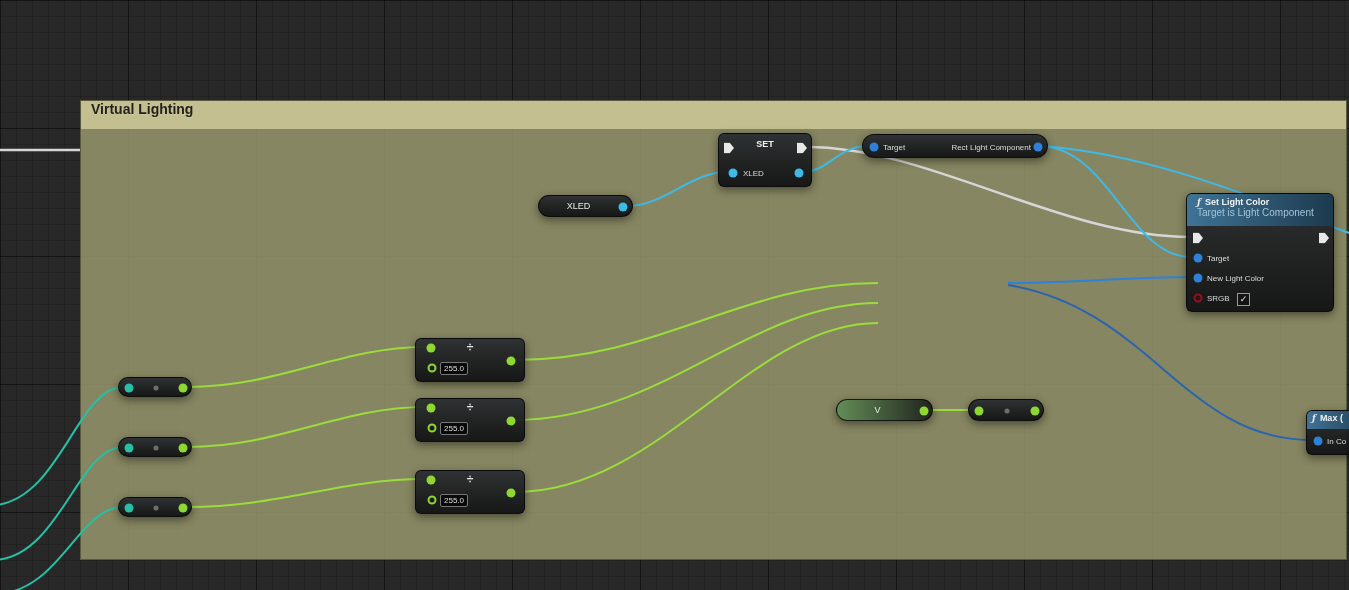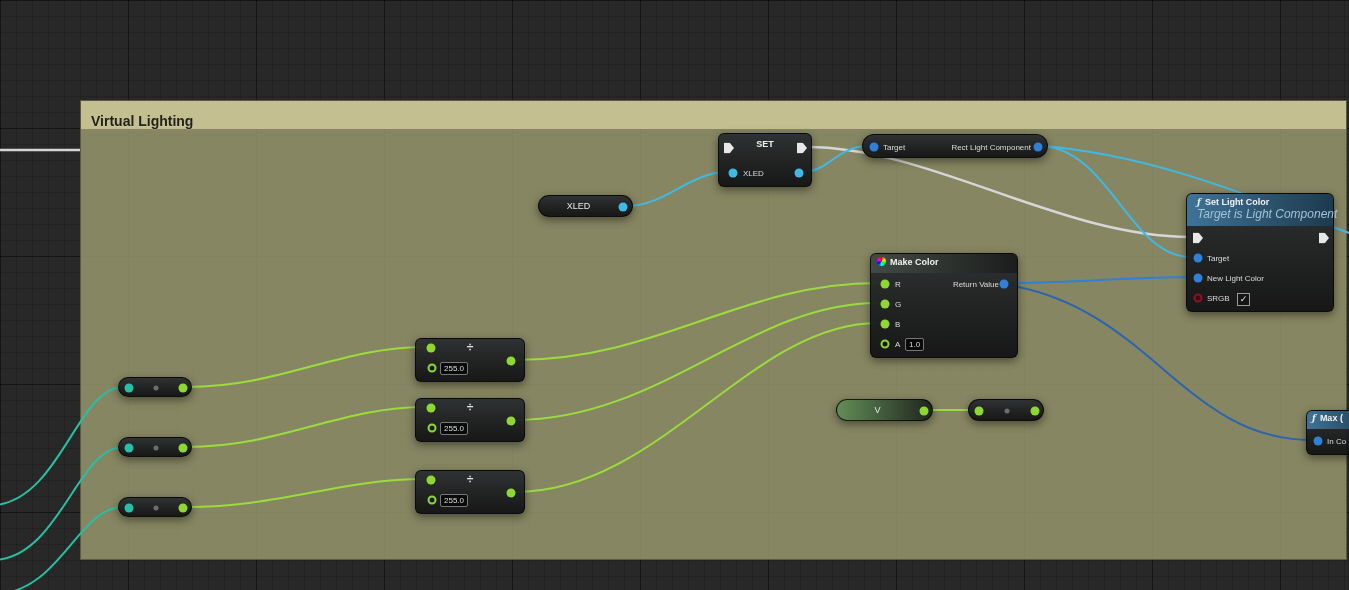--- a/index.html
+++ b/index.html
@@ -13,42 +13,42 @@
       linear-gradient(rgba(0,0,0,0.16) 1px, transparent 1px),
       linear-gradient(90deg, rgba(0,0,0,0.16) 1px, transparent 1px);
     background-size:128px 128px,128px 128px,16px 16px,16px 16px;
   }
   #canvas{position:relative;width:1349px;height:590px;overflow:hidden;}
 
   
   .comment{position:absolute;left:80px;top:100px;width:1265px;height:458px;
     background:rgba(152,152,110,0.84);border:1px solid rgba(55,55,35,0.55);z-index:1;}
   .comment-header{position:absolute;left:0;top:0;right:0;height:28px;
-    background:rgba(198,194,146,0.96);display:flex;align-items:flex-end;padding-left:10px;box-sizing:border-box;}
+    background:rgba(198,194,146,0.96);display:flex;align-items:flex-start;padding-left:10px;box-sizing:border-box;}
   .comment-title{font-size:14px;font-weight:bold;color:#22221a;text-shadow:0 1px 0 rgba(255,255,255,0.15);}
 
   
   #wires{position:absolute;left:0;top:0;z-index:2;}
   #wires path{fill:none;}
 
   
   .node{position:absolute;z-index:3;box-sizing:border-box;
     background:linear-gradient(180deg, rgba(42,45,48,0.95), rgba(16,17,18,0.95));
     border:1px solid rgba(5,5,5,0.8);border-radius:6px;
     box-shadow:0 3px 8px rgba(0,0,0,0.45);color:#e6e6e6;font-size:8px;}
   .pill{border-radius:11px;}
   .node-label{position:absolute;color:#dcdcdc;font-size:8px;white-space:nowrap;}
   .node-title-center{position:absolute;top:5px;left:0;right:0;text-align:center;font-size:9px;font-weight:bold;color:#efefef;}
   .pill-label{position:absolute;left:0;right:14px;top:0;bottom:0;display:flex;align-items:center;justify-content:center;font-size:9px;color:#e8e8e8;}
 
   .hdr{position:absolute;left:0;top:0;right:0;border-radius:5px 5px 0 0;padding:3px 6px;box-sizing:border-box;}
   .hdr-blue{background:linear-gradient(90deg,#3f7396,#1d3a4e);}
   .hdr-dark{background:linear-gradient(90deg,#434a44,#1b1d1c);}
   .hdr-title{font-size:9px;font-weight:bold;color:#f2f2f2;white-space:nowrap;}
-  .hdr-sub{font-size:12px;font-style:italic;color:#a3c3d8;white-space:nowrap;}
+  .hdr-sub{font-size:10px;color:#a3c3d8;white-space:nowrap;}
   .fn-glyph{font-family:"DejaVu Serif",serif;font-style:italic;font-weight:bold;margin-right:4px;color:#eaeaea;}
 
   
   .pin{position:absolute;width:9px;height:9px;border-radius:50%;transform:translate(-50%,-50%);box-sizing:border-box;}
   .pin.sm{width:5px;height:5px;}
   .p-green{background:#8fd832;}
   .p-green-h{background:transparent;border:2px solid #8fd832;}
   .p-cyan{background:#3fb9e6;}
   .p-blue{background:#2f80d8;}
   .p-teal{background:#27bfa5;}
@@ -127,36 +127,20 @@
     <div class="exec" style="left:137px;top:44px;"></div>
     <div class="pin p-blue" style="left:11px;top:64px;"></div>
     <span class="node-label" style="left:20px;top:60px;">Target</span>
     <div class="pin p-blue" style="left:11px;top:84px;"></div>
     <span class="node-label" style="left:20px;top:80px;">New Light Color</span>
     <div class="pin p-red-h" style="left:11px;top:104px;"></div>
     <span class="node-label" style="left:20px;top:100px;">SRGB</span>
     <div class="checkbox" style="left:50px;top:99px;">✓</div>
   </div>
 
-  <div class="node" style="left:870px;top:253px;width:148px;height:105px;">
-    <div class="hdr hdr-dark" style="height:19px;">
-      <div class="hdr-title"><span class="colorwheel"></span><span>Make Color</span></div>
-    </div>
-    <div class="pin p-green" style="left:14px;top:30px;"></div>
-    <span class="node-label" style="left:24px;top:26px;">R</span>
-    <div class="pin p-green" style="left:14px;top:50px;"></div>
-    <span class="node-label" style="left:24px;top:46px;">G</span>
-    <div class="pin p-green" style="left:14px;top:70px;"></div>
-    <span class="node-label" style="left:24px;top:66px;">B</span>
-    <div class="pin p-green-h" style="left:14px;top:90px;"></div>
-    <span class="node-label" style="left:24px;top:86px;">A</span>
-    <div class="valbox" style="left:34px;top:84px;">1.0</div>
-    <span class="node-label" style="right:18px;top:26px;">Return Value</span>
-    <div class="pin p-blue" style="left:133px;top:30px;"></div>
-  </div>
 
   <div class="node" style="left:415px;top:338px;width:110px;height:44px;">
     <div class="divsym">÷</div>
     <div class="pin p-green" style="left:15px;top:9px;"></div>
     <div class="pin p-green-h" style="left:16px;top:29px;"></div>
     <div class="valbox" style="left:24px;top:23px;">255.0</div>
     <div class="pin p-green" style="left:95px;top:22px;"></div>
   </div>
   <div class="node" style="left:415px;top:398px;width:110px;height:44px;">
     <div class="divsym">÷</div>

